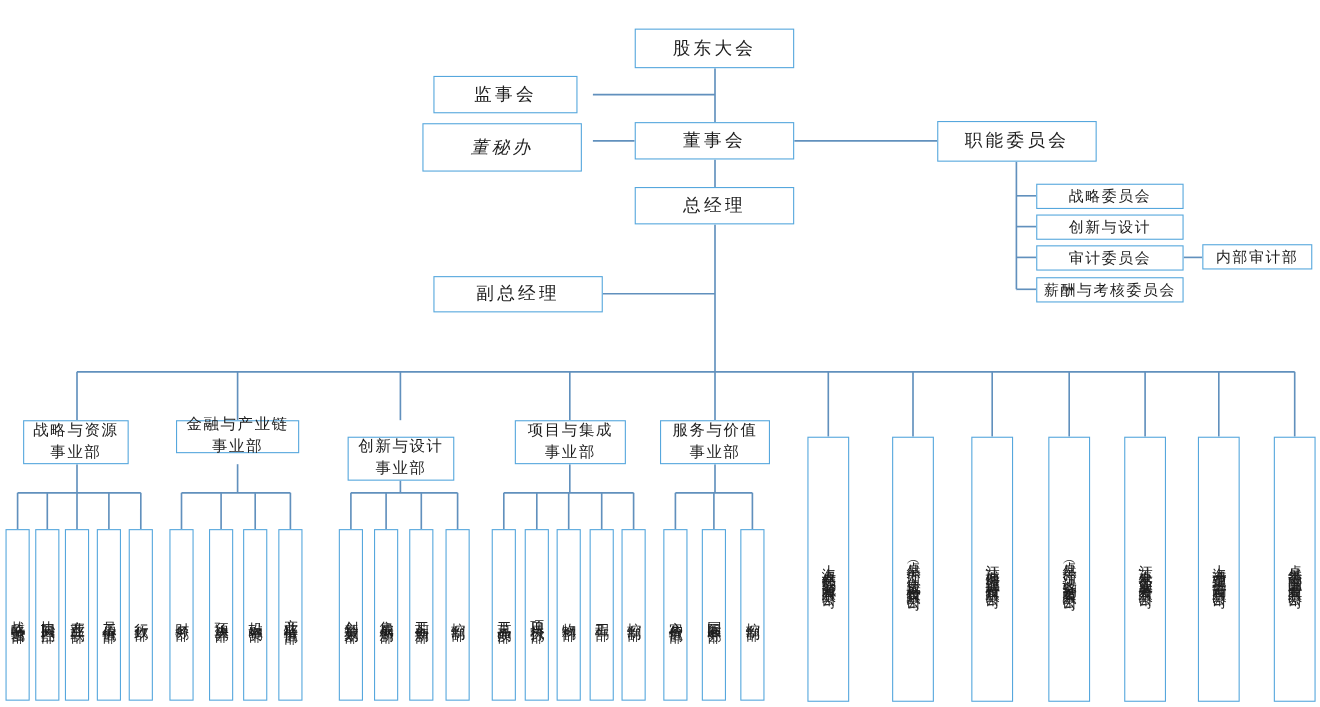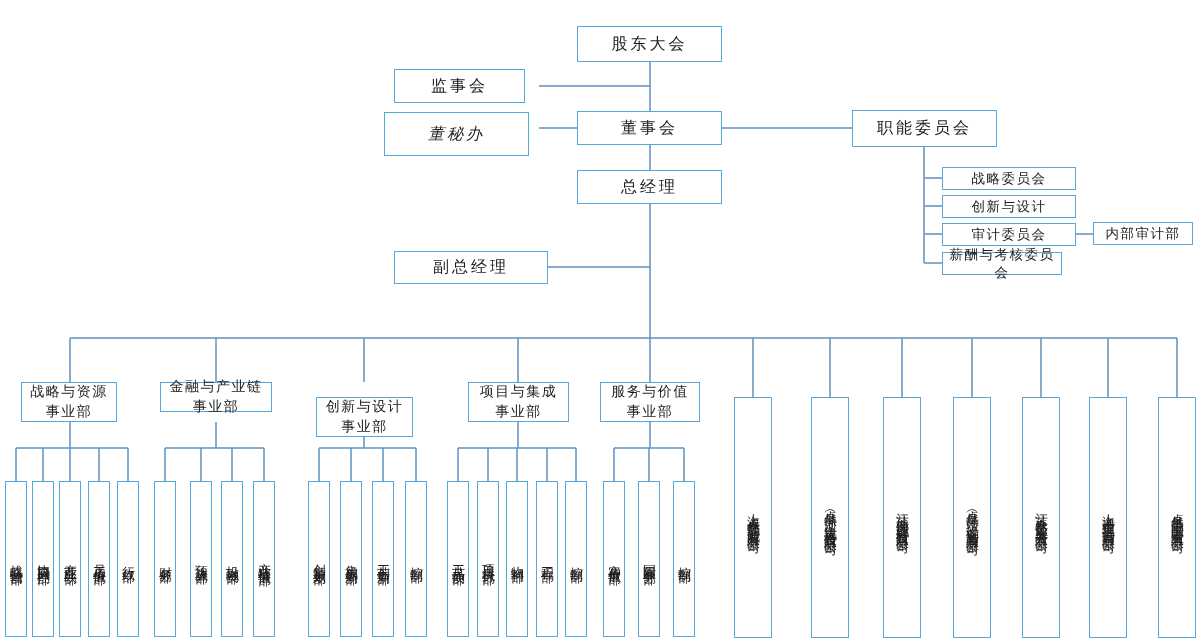--- a/index.html
+++ b/index.html
@@ -127,21 +127,21 @@
 <div class="node top" style="left: 577px; top: 26px; width: 145px; height: 36px;">股东大会</div>
     <div class="node top" style="left: 394px; top: 69px; width: 131px; height: 34px;">监事会</div>
     <div class="node top" style="left: 384px; top: 112px; width: 145px; height: 44px; font-style: italic;">董秘办</div>
     <div class="node top" style="left: 577px; top: 111px; width: 145px; height: 34px;">董事会</div>
     <div class="node top" style="left: 577px; top: 170px; width: 145px; height: 34px;">总经理</div>
     <div class="node top" style="left: 852px; top: 110px; width: 145px; height: 37px;">职能委员会</div>
     <div class="node top" style="left: 394px; top: 251px; width: 154px; height: 33px; font-family: Liberation Serif, serif;">副总经理</div>
     <div class="node committee" style="left: 942px; top: 167px; width: 134px; height: 23px;">战略委员会</div>
     <div class="node committee" style="left: 942px; top: 195px; width: 134px; height: 23px;">创新与设计</div>
     <div class="node committee" style="left: 942px; top: 223px; width: 134px; height: 23px;">审计委员会</div>
-    <div class="node committee" style="left: 942px; top: 252px; width: 120px; height: 23px;">薪酬与考核委员会</div>
+    <div class="node committee" style="left: 942px; top: 252px; width: 134px; height: 23px;">薪酬与考核委员会</div>
     <div class="node committee" style="left: 1093px; top: 222px; width: 100px; height: 23px;">内部审计部</div>
     <div class="node division" style="left: 21px; top: 382px; width: 96px; height: 40px;">战略与资源
 事业部</div>
     <div class="node division" style="left: 160px; top: 382px; width: 112px; height: 30px;">金融与产业链
 事业部</div>
     <div class="node division" style="left: 316px; top: 397px; width: 97px; height: 40px;">创新与设计
 事业部</div>
     <div class="node division" style="left: 468px; top: 382px; width: 101px; height: 40px;">项目与集成
 事业部</div>
     <div class="node division" style="left: 600px; top: 382px; width: 100px; height: 40px;">服务与价值

